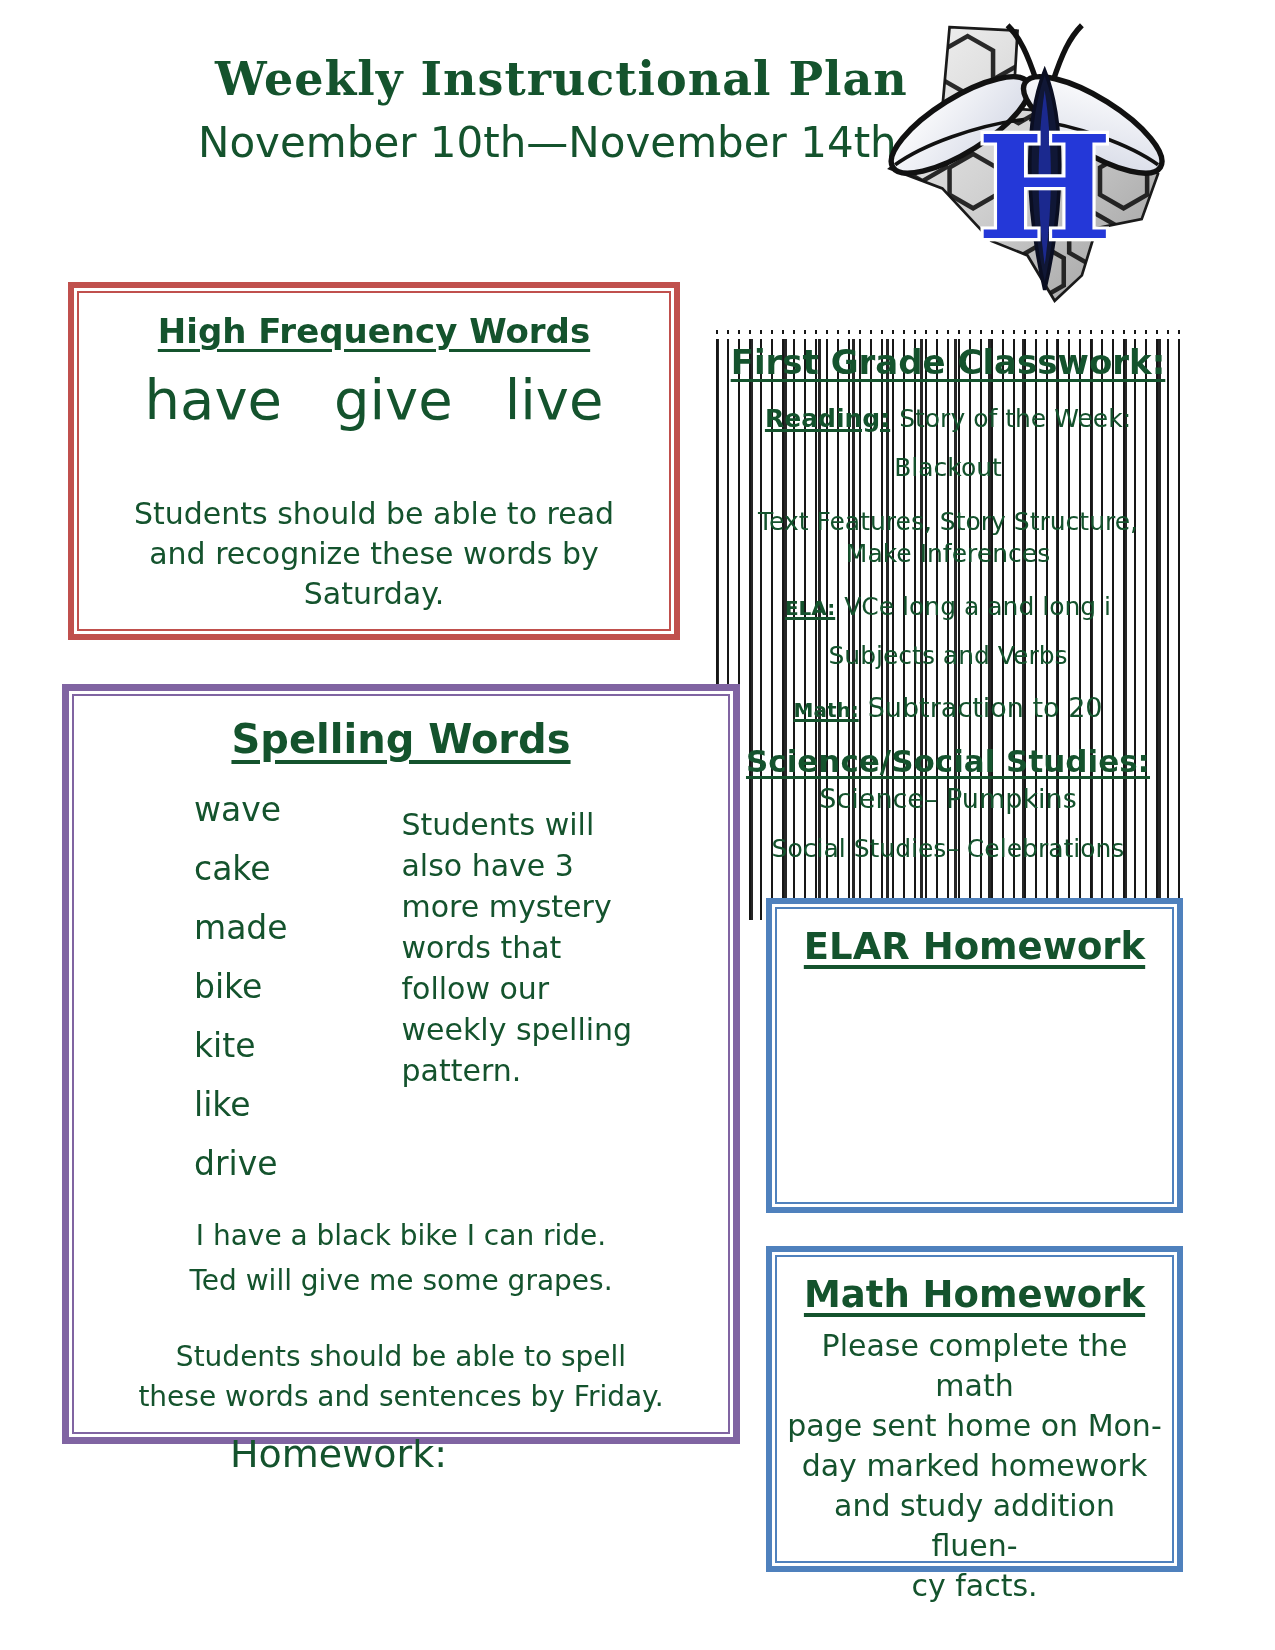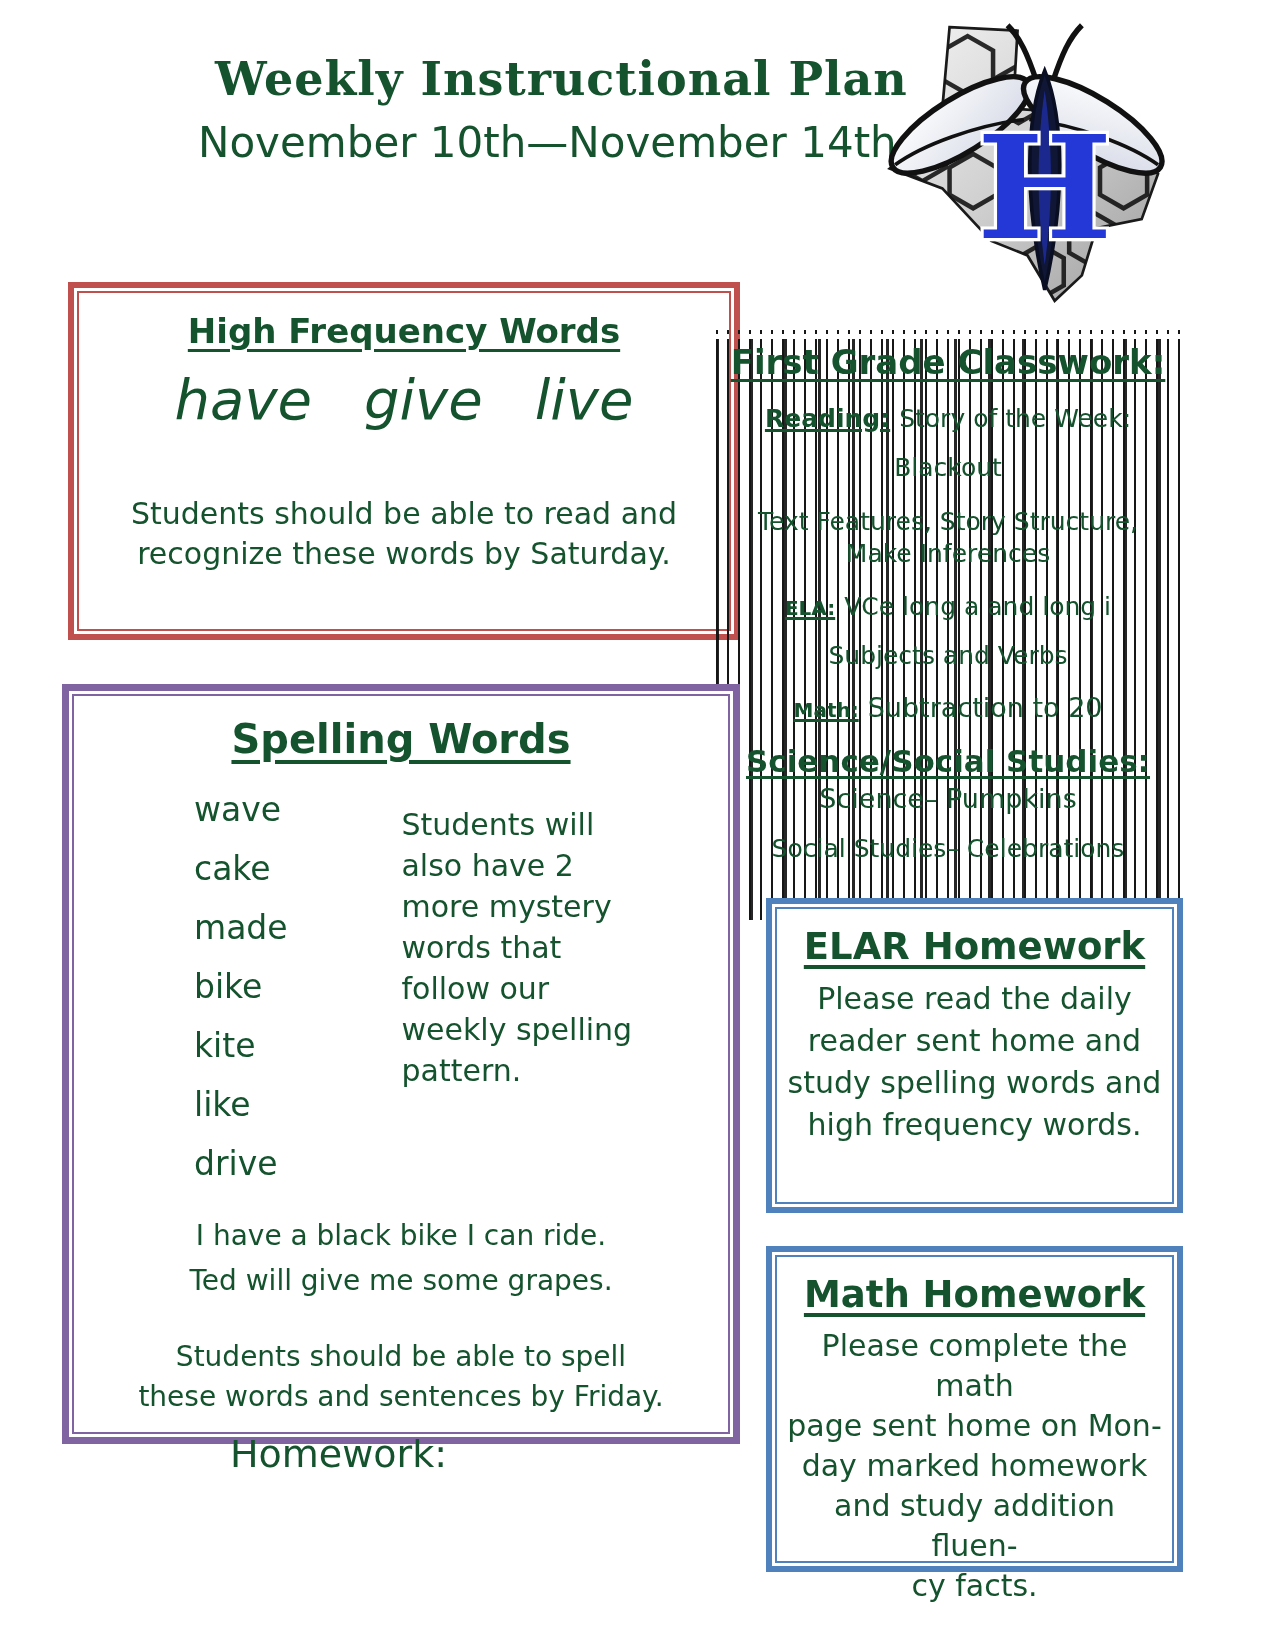--- a/index.html
+++ b/index.html
@@ -25,32 +25,32 @@
   }
   .logo { position:absolute; left:856px; top:18px; width:314px; height:290px; }
 
   
   .frame { position:absolute; background:#fff; }
   .frame .inner {
     position:absolute; inset:3px;
     border:2px solid var(--c);
     padding:6px 10px;
   }
-  .hfw   { --c:#c0504d; left:68px;  top:282px;  width:672px; height:358px; border:6px solid var(--c); }
+  .hfw   { --c:#c0504d; left:68px;  top:282px;  width:612px; height:358px; border:6px solid var(--c); }
   .spell { --c:#8064a2; left:62px;  top:660px;  width:678px; height:760px; border:7px solid var(--c);margin-top:24px; }
   .elar  { --c:#4f81bd; left:766px; top:898px;  width:417px; height:315px; border:6px solid var(--c); }
   .math  { --c:#4f81bd; left:766px; top:1246px; width:417px; height:326px; border:6px solid var(--c); }
 
   
   .hfw-title {
     text-align:center; margin-top:12px;
     font-size:34px; font-weight:700;
     text-decoration:underline; text-decoration-thickness:3px; text-underline-offset:6px;
   }
-  .hfw-words { text-align:center; margin-top:16px; font-size:56px; font-weight:500;font-style:italic; }
+  .hfw-words { text-align:center; margin-top:16px; font-size:56px; font-weight:500; }
   .hfw-words span { display:inline-block; margin:0 26px; }
   .hfw-note { text-align:center; margin-top:62px; font-size:30px; line-height:40px; padding:0 20px; }
 
   
   .classwork { position:absolute; left:716px; top:330px; width:464px; height:590px; }
   .classwork .dots {
     position:absolute; top:0; left:0; right:0; height:4px;
     background:repeating-linear-gradient(90deg,#161616 0 2px,transparent 2px 11px);
   }
   .classwork .stripes {
@@ -199,21 +199,21 @@
           <div>wave</div>
           <div>cake</div>
           <div>made</div>
           <div>bike</div>
           <div>kite</div>
           <div>like</div>
           <div>drive</div>
         </div>
         <div class="side-col">
           <div>Students will</div>
-          <div>also have 2</div>
+          <div>also have 3</div>
           <div>more mystery</div>
           <div>words that</div>
           <div>follow our</div>
           <div>weekly spelling</div>
           <div>pattern.</div>
         </div>
       </div>
       <div class="spell-sentences">
         <div>I have a black bike I can ride.</div>
         <div>Ted will give me some grapes.</div>
@@ -221,26 +221,20 @@
       <div class="spell-note">
         <div>Students should be able to spell</div>
         <div>these words and sentences by Friday.</div>
       </div>
     </div>
   </div>
 
   <div class="frame elar">
     <div class="inner">
       <div class="hw-title">ELAR Homework</div>
-      <div class="hw-body">
-        <div>Please read the daily</div>
-        <div>reader sent home and</div>
-        <div>study spelling words and</div>
-        <div>high frequency words.</div>
-      </div>
     </div>
   </div>
 
   <div class="frame math">
     <div class="inner">
       <div class="hw-title">Math Homework</div>
       <div class="hw-body">
         <div>Please complete the math</div>
         <div>page sent home on Mon-</div>
         <div>day marked homework</div>

